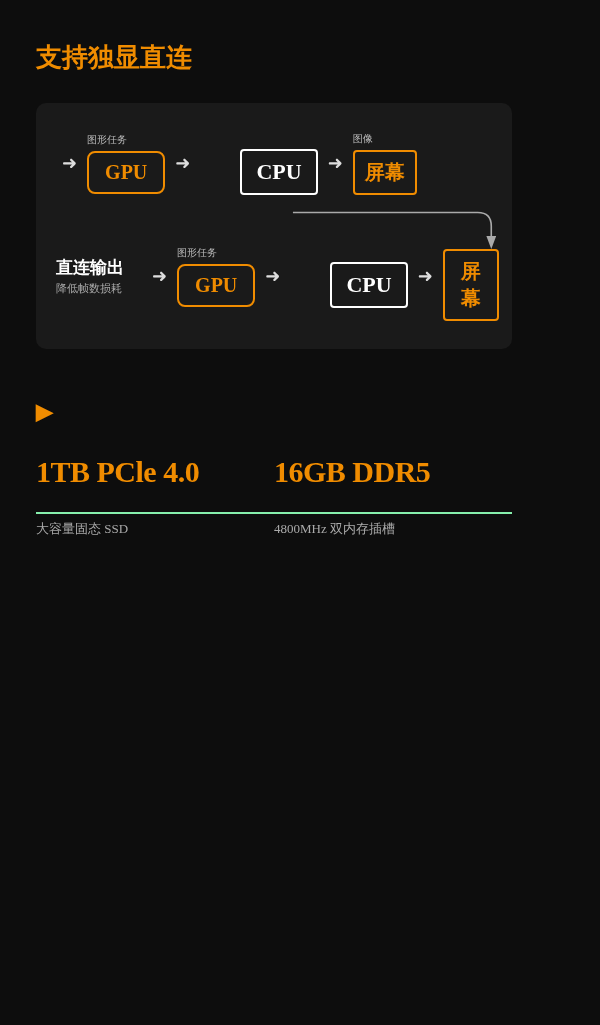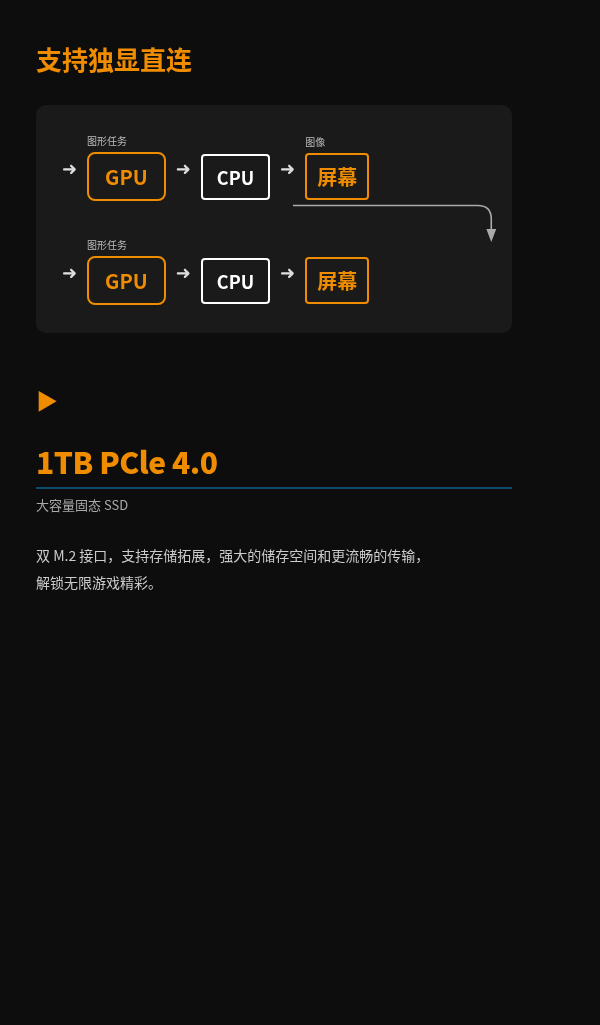--- a/index.html
+++ b/index.html
@@ -8,20 +8,21 @@
       min-height: 1025px;
       background-color: #0d0d0d;
       font-family: "Microsoft YaHei", "PingFang SC", "Noto Sans CJK SC", sans-serif;
       color: #ffffff;
       overflow-x: hidden;
     }
 
     .page-container {
       width: 548px;
       padding: 40px 36px 40px 36px;
+      font-family: Liberation Serif, serif;
     }
 
     
     .section-title-orange {
       font-size: 26px;
       font-weight: 700;
       color: #f08c00;
       margin-bottom: 28px;
     }
 
@@ -70,26 +71,27 @@
       background: transparent;
       min-width: 64px;
       text-align: center;
     }
 
     
     .cpu-box {
       border: 2.5px solid #ffffff;
       border-radius: 4px;
       padding: 8px 14px;
-      font-size: 18px;
+      font-size: 22px;
       font-weight: 700;
       color: #ffffff;
       background: transparent;
       min-width: 64px;
       text-align: center;
+      margin-left: 40px;
     }
 
     
     .screen-box {
       border: 2.5px solid #f08c00;
       border-radius: 4px;
       padding: 7px 10px;
       font-size: 20px;
       font-weight: 700;
       color: #f08c00;
@@ -136,22 +138,22 @@
       letter-spacing: -0.5px;
     }
 
     .spec-sub {
       font-size: 13px;
       color: #aaaaaa;
       margin-top: 4px;
     }
 
     .spec-underline {
-      border-bottom: 2px solid #0c4a6e;
-      padding-bottom: 9px;
+      border-bottom: 2px solid #86efac;
+      padding-bottom: 24px;
       margin-bottom: 6px;
     }
 
     .section2-desc {
       font-size: 14px;
       color: #cccccc;
       line-height: 1.9;
     }
 
     .row-wrapper {
@@ -220,20 +222,24 @@
         </div>
         <span class="arrow-right">➜</span>
         <div class="component-wrapper">
           <span class="component-tag">图像</span>
           <div class="screen-box">屏幕</div>
         </div>
       </div>
     </div>
 
     <div class="row-wrapper">
+      <div class="left-label-col">
+        <span class="main-label" style="font-size:17px;font-weight:700;color:#fff;display:block;">直连输出</span>
+        <span class="sub-label" style="font-size:11px;color:#aaa;display:block;margin-top:2px;">降低帧数损耗</span>
+      </div>
       <div class="flow-items">
         <span class="arrow-right">➜</span>
         <div class="component-wrapper">
           <span class="component-tag">图形任务</span>
           <div class="gpu-box">GPU</div>
         </div>
         <span class="arrow-right">➜</span>
         <div class="component-wrapper">
           <span class="component-tag" style="visibility:hidden;">图形任务</span>
           <div class="cpu-box">CPU</div>
@@ -253,18 +259,23 @@
       <span class="triangle">▶</span>
     </div>
 
     <div class="specs-row">
       <div class="spec-item">
         <div class="spec-underline">
           <div class="spec-main">1TB PCle 4.0</div>
         </div>
         <div class="spec-sub">大容量固态 SSD</div>
       </div>
-    </div>
-
-    <p class="section2-desc">双 M.2 接口，支持存储拓展，强大的储存空间和更流畅的传输，<br>解锁无限游戏精彩。</p>
+      <div class="spec-item">
+        <div class="spec-underline">
+          <div class="spec-main">16GB DDR5</div>
+        </div>
+        <div class="spec-sub">4800MHz 双内存插槽</div>
+      </div>
+    </div>
+
   </div>
 
 </div>
 
 </body></html>

